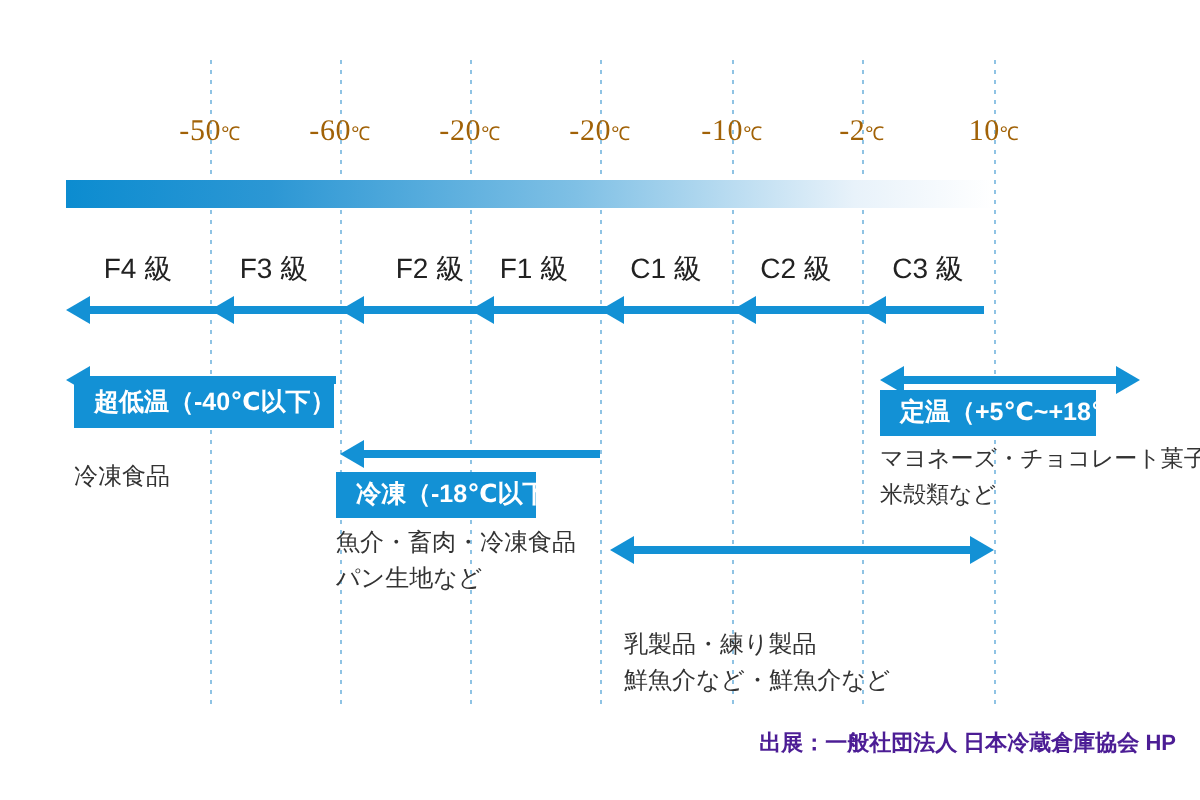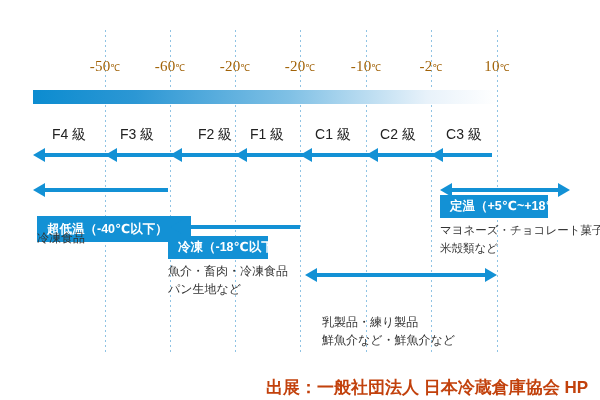--- a/index.html
+++ b/index.html
@@ -38,21 +38,21 @@
   .zonebox{
     position:absolute;background:#1391d5;color:#ffffff;font-weight:bold;
     font-size:12.5px;display:flex;align-items:center;padding-left:10px;
     box-sizing:border-box;white-space:nowrap;
   }
   .desc{
     position:absolute;font-size:12px;color:#333;line-height:17.5px;white-space:nowrap;
   }
   .desc.small{font-size:11.5px;}
   .source{
-    position:absolute;right:12px;top:376px;font-size:17px;font-weight:600;color:#c2410c;
+    position:absolute;right:12px;top:364px;font-size:11px;font-weight:600;color:#4c1d95;
     white-space:nowrap;
   }
 </style>
 </head>
 <body>
 
 <div id="canvas">
 
   <div class="gridline" style="left:105px"></div>
   <div class="gridline" style="left:170px"></div>
@@ -84,21 +84,21 @@
   <div class="arrow-l" style="left:33px;top:148px"></div>
   <div class="arrow-l" style="left:105px;top:148px"></div>
   <div class="arrow-l" style="left:170px;top:148px"></div>
   <div class="arrow-l" style="left:235px;top:148px"></div>
   <div class="arrow-l" style="left:300px;top:148px"></div>
   <div class="arrow-l" style="left:366px;top:148px"></div>
   <div class="arrow-l" style="left:431px;top:148px"></div>
 
   <div class="hline" style="left:42px;top:188px;width:126px"></div>
   <div class="arrow-l" style="left:33px;top:183px"></div>
-  <div class="zonebox" style="left:37px;top:216px;width:154px;height:26px">超低温（-40℃以下）</div>
+  <div class="zonebox" style="left:37px;top:188px;width:130px;height:26px">超低温（-40℃以下）</div>
   <div class="desc" style="left:37px;top:230px">
     <div>冷凍食品</div>
   </div>
 
   <div class="hline" style="left:449px;top:188px;width:112px"></div>
   <div class="arrow-l" style="left:440px;top:183px"></div>
   <div class="arrow-r" style="left:558px;top:183px"></div>
   <div class="zonebox" style="left:440px;top:195px;width:108px;height:23px">定温（+5℃~+18℃）</div>
   <div class="desc small" style="left:440px;top:222px">
     <div>マヨネーズ・チョコレート菓子</div>
@@ -109,20 +109,20 @@
   <div class="arrow-l" style="left:170px;top:220px"></div>
   <div class="zonebox" style="left:168px;top:236px;width:100px;height:23px">冷凍（-18℃以下）</div>
   <div class="desc" style="left:168px;top:263px">
     <div>魚介・畜肉・冷凍食品</div>
     <div>パン生地など</div>
   </div>
 
   <div class="hline" style="left:314px;top:273px;width:174px"></div>
   <div class="arrow-l" style="left:305px;top:268px"></div>
   <div class="arrow-r" style="left:485px;top:268px"></div>
-  <div class="desc" style="left:322px;top:314px">
+  <div class="desc" style="left:312px;top:314px">
     <div>乳製品・練り製品</div>
     <div>鮮魚介など・鮮魚介など</div>
   </div>
 
   <div class="source">出展：一般社団法人 日本冷蔵倉庫協会 HP</div>
 
 </div>
 
 </body></html>

